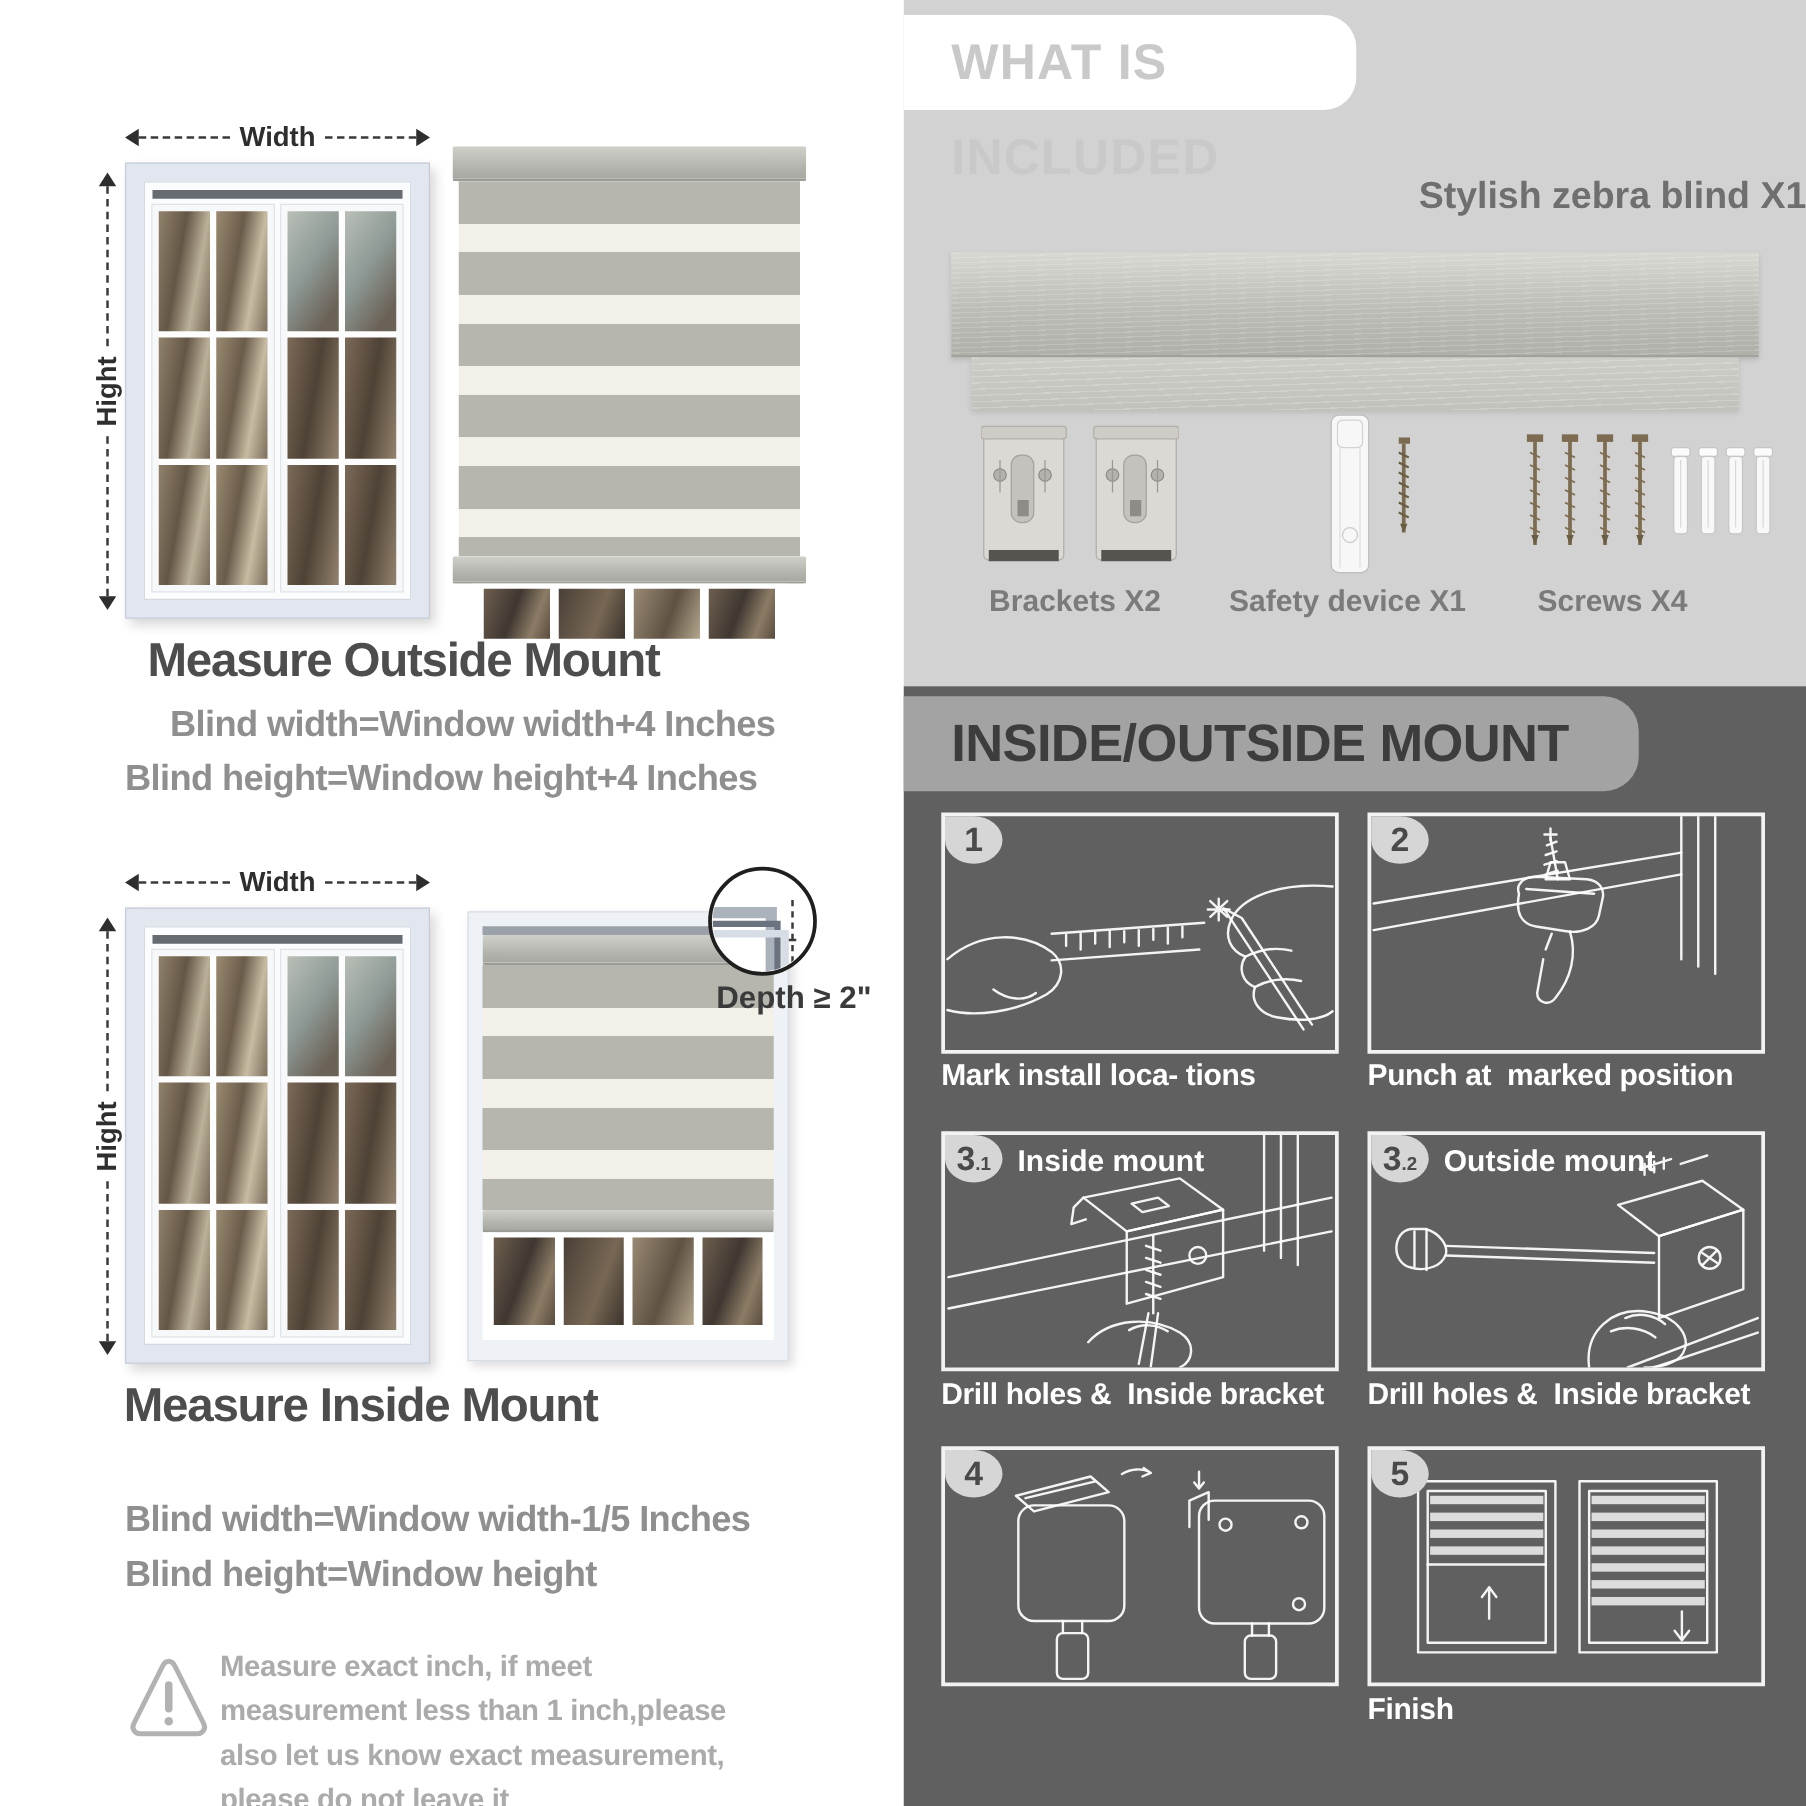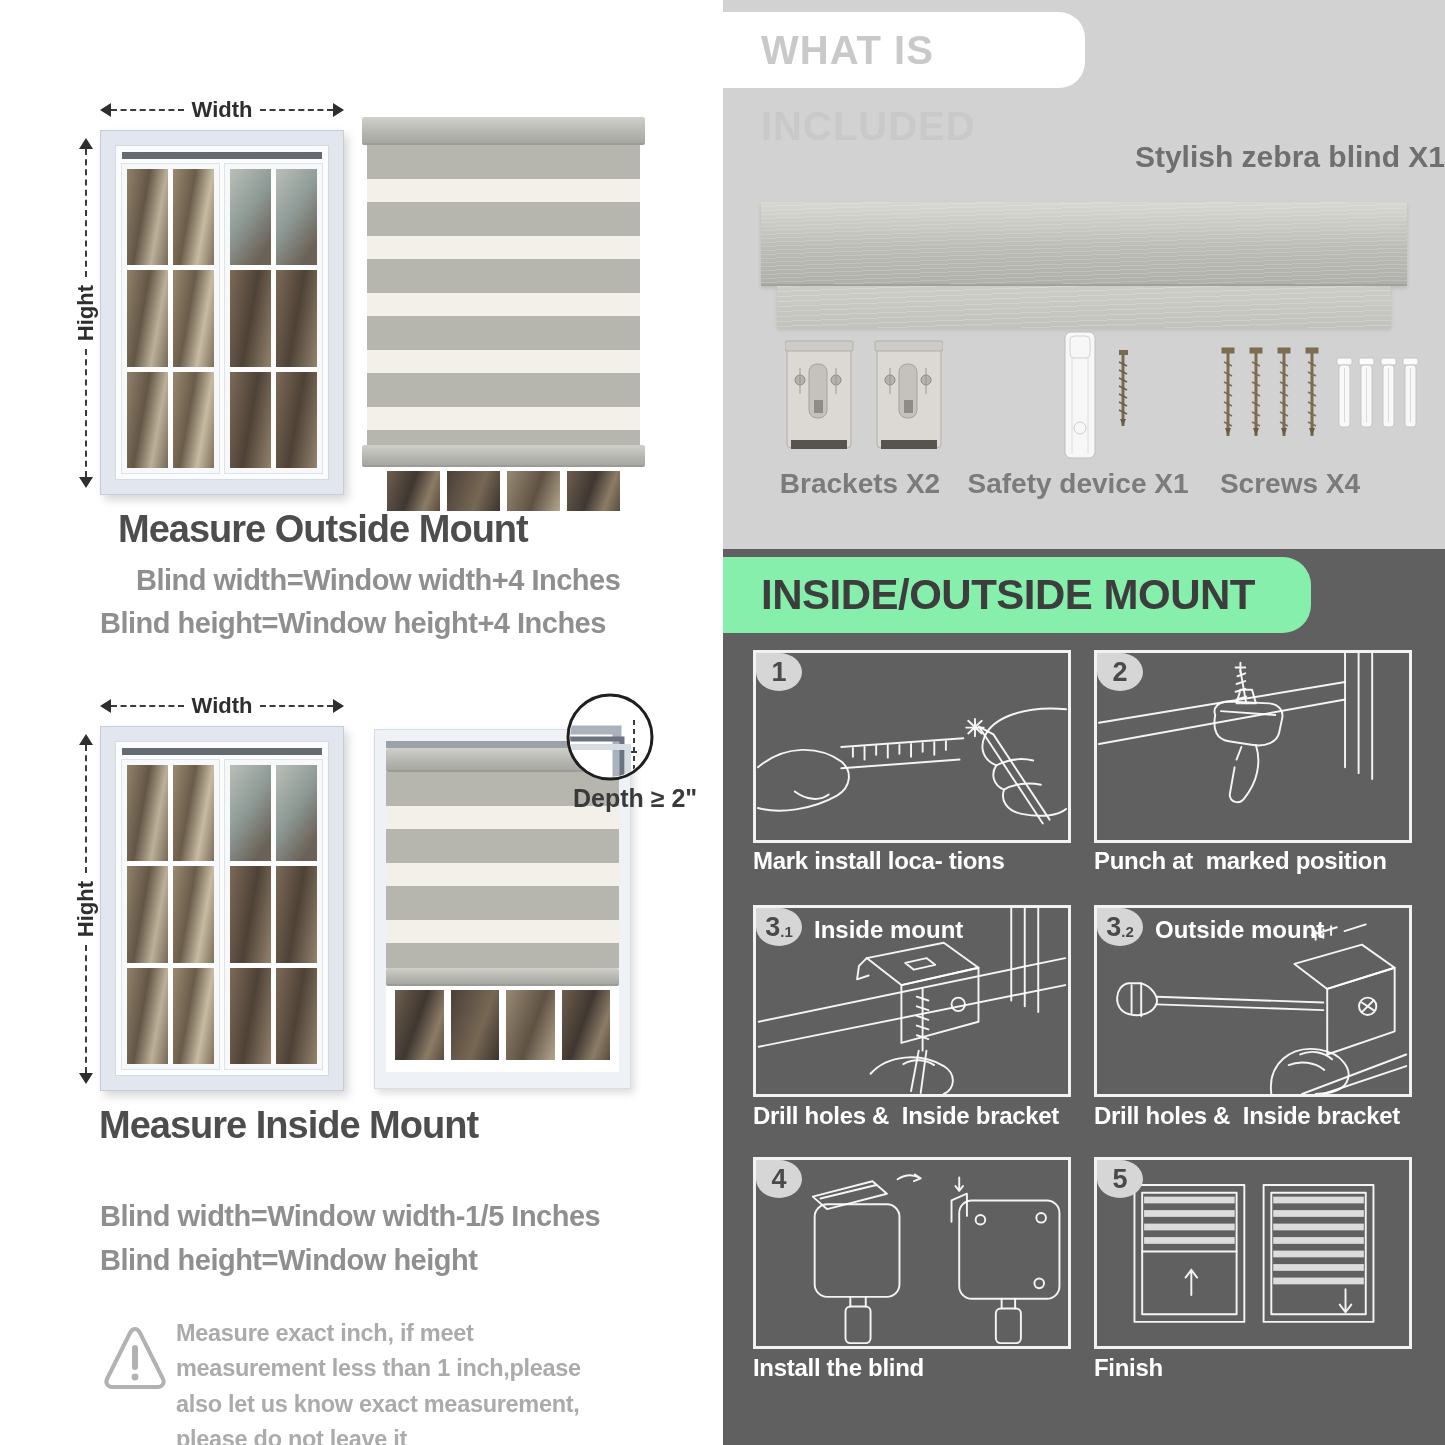--- a/index.html
+++ b/index.html
@@ -64,26 +64,26 @@
     line-height:76px;padding-left:38px;letter-spacing:1px;box-sizing:border-box;}
   .product-name{left:0;top:140px;width:100%;text-align:right;font-size:30px;
     font-weight:bold;color:#6f6f6f;}
   .rail-img{left:38px;top:202px;width:646px;height:82px;
     background:repeating-linear-gradient(178deg,rgba(255,255,255,.16) 0 1px,rgba(0,0,0,0) 1px 4px),
       linear-gradient(180deg,#d8d8d2,#bdbdb7 55%,#b0b0aa);
     border-bottom:2px solid #a3a39d;box-shadow:0 2px 4px rgba(0,0,0,.12);}
   .roll-img{left:54px;top:286px;width:614px;height:42px;
     background:repeating-linear-gradient(178deg,rgba(255,255,255,.2) 0 1px,rgba(0,0,0,0) 1px 5px),
       linear-gradient(180deg,#cdcdc7,#c2c2bc);box-shadow:0 2px 4px rgba(0,0,0,.10);}
-  .item-label{top:468px;font-size:28px;font-weight:bold;color:#7b7b7b;
+  .item-label{top:468px;font-size:24px;font-weight:bold;color:#7b7b7b;
     transform:translateX(-50%);white-space:nowrap;}
 
   
   .mount{left:723px;top:549px;width:722px;height:896px;background:#606060;}
-  .banner-mount{left:0;top:8px;width:588px;height:76px;background:#86efac;
+  .banner-mount{left:0;top:8px;width:588px;height:76px;background:#a3a3a3;
     border-radius:0 28px 28px 0;color:#3d3d3d;font-size:42px;font-weight:bold;
     line-height:76px;padding-left:38px;letter-spacing:-0.5px;box-sizing:border-box;}
   .step{border:3px solid #f2f2f2;box-sizing:border-box;background:#606060;}
   .badge{position:absolute;top:0;left:0;width:46px;height:38px;background:#d6d6d6;
     border-radius:0 55% 55% 55%;color:#4a4a4a;font-weight:bold;font-size:27px;
     display:flex;align-items:center;justify-content:center;z-index:2;}
   .badge .sub{font-size:15px;margin-top:8px;}
   .step-title{position:absolute;left:58px;top:8px;color:#fff;font-size:24px;font-weight:bold;z-index:2;}
   .caption{font-size:24px;font-weight:bold;color:#fff;white-space:pre-wrap;letter-spacing:-0.3px;}
   .art{position:absolute;inset:0;width:100%;height:100%;}
@@ -460,17 +460,16 @@
         <rect class="bar" x="180" y="108" width="94" height="7"></rect>
         <rect class="bar" x="180" y="122" width="94" height="7"></rect>
         <path d="M255,134 L255,158 M255,158 l-6,-8 M255,158 l6,-8"></path>
       </svg>
     </div>
 
     <div class="abs caption" style="left:30px;top:298px;width:318px;">Mark install loca- tions</div>
     <div class="abs caption" style="left:371px;top:298px;width:318px;">Punch at  marked position</div>
     <div class="abs caption" style="left:30px;top:553px;width:318px;">Drill holes &amp;  Inside bracket</div>
     <div class="abs caption" style="left:371px;top:553px;width:318px;">Drill holes &amp;  Inside bracket</div>
-    <div class="abs caption" style="left:30px;top:805px;width:318px;">Install the blind</div>
     <div class="abs caption" style="left:371px;top:805px;width:318px;">Finish</div>
   </div>
 
 </div>
 
 </body></html>

